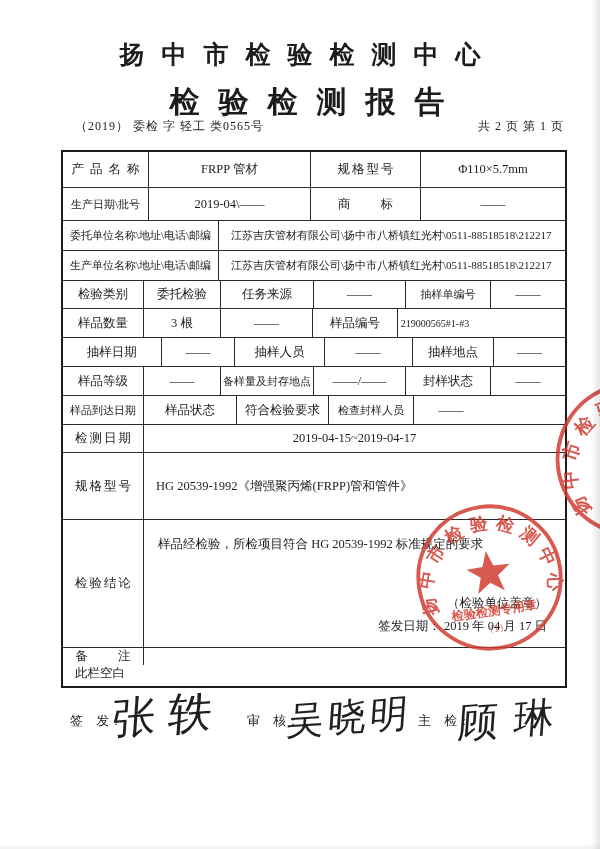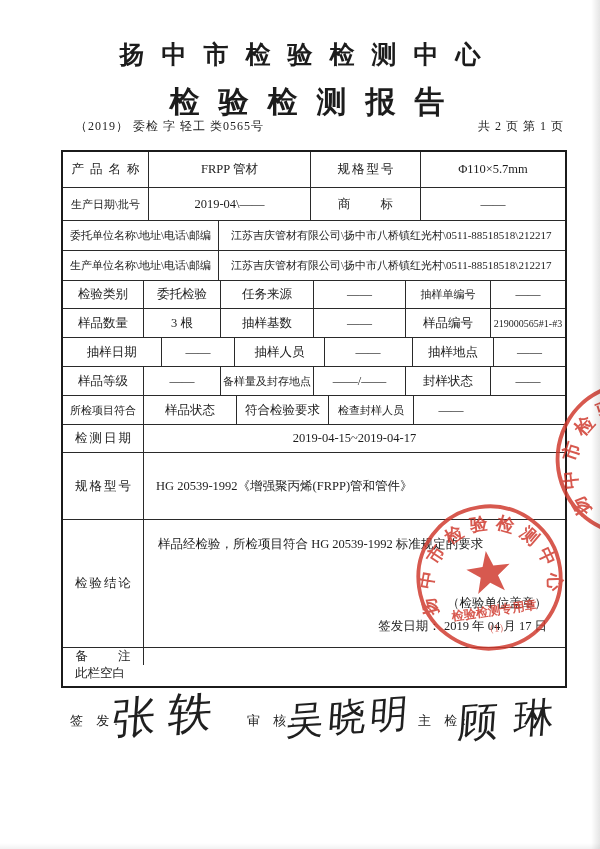--- a/index.html
+++ b/index.html
@@ -135,23 +135,20 @@
         </div>
     </div>
 
     <div class="row" style="height:29px">
       <div class="cell" style="width:81px">
           <span>样品数量</span>
         </div>
       <div class="cell" style="width:77px">
           <span>3 根</span>
         </div>
-      <div class="cell" style="width:93px">
-          <span>抽样基数</span>
-        </div>
       <div class="cell" style="width:92px">
           <span>——</span>
         </div>
       <div class="cell" style="width:85px">
           <span>样品编号</span>
         </div>
       <div class="cell" style="width:74px">
           <span class="tiny">219000565#1-#3</span>
         </div>
     </div>
@@ -193,21 +190,21 @@
       <div class="cell" style="width:85px">
           <span>封样状态</span>
         </div>
       <div class="cell" style="width:74px">
           <span>——</span>
         </div>
     </div>
 
     <div class="row" style="height:29px">
       <div class="cell" style="width:81px">
-          <span class="small">所检项目符合</span>
+          <span class="small">样品到达日期</span>
         </div>
       <div class="cell" style="width:93px">
           <span>样品状态</span>
         </div>
       <div class="cell" style="width:92px">
           <span>符合检验要求</span>
         </div>
       <div class="cell" style="width:85px">
           <span class="small">检查封样人员</span>
         </div>

